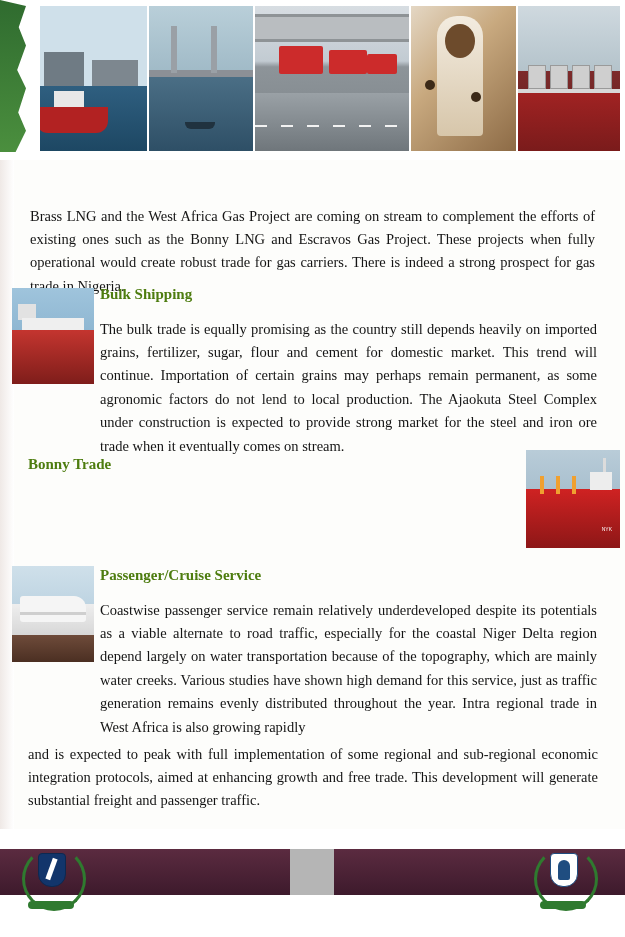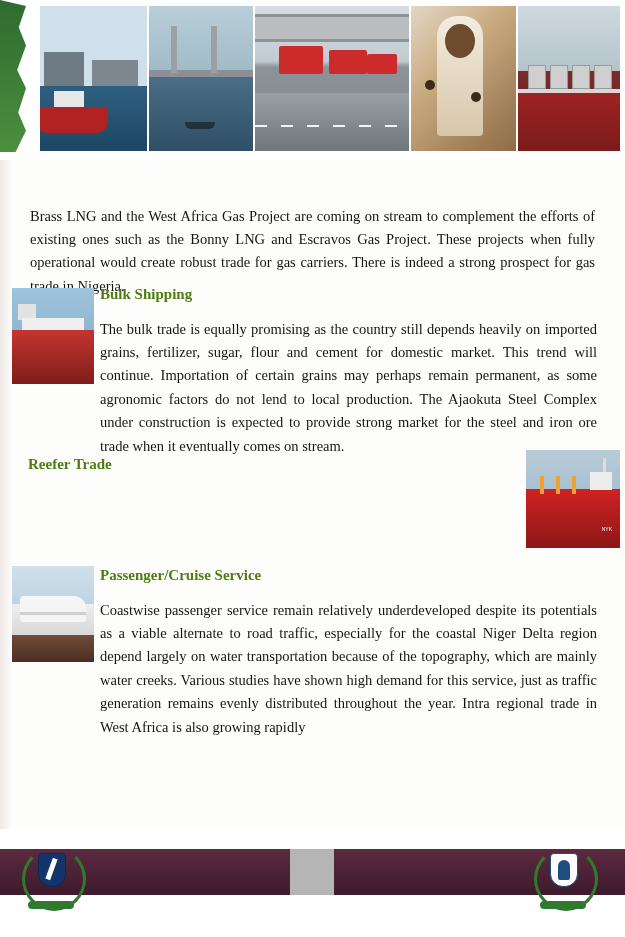--- a/index.html
+++ b/index.html
@@ -351,31 +351,32 @@
 
     <div class="img-reefer">
       <div class="mast"></div>
       <div class="house"></div>
       <div class="crane" style="left:14px;"></div>
       <div class="crane" style="left:30px;"></div>
       <div class="crane" style="left:46px;"></div>
       <div class="label">NYK</div>
     </div>
     <div class="blk-reefer">
-      <div class="section-head">Reefer Trade</div>
+      <div class="section-head">Bonny Trade</div>
     </div>
 
     <div class="img-pass">
       <div class="ship"></div>
       <div class="deckline"></div>
     </div>
     <div class="blk-pass">
       <div class="section-head">Passenger/Cruise Service</div>
       <p class="para">Coastwise passenger service remain relatively underdeveloped despite its potentials as a viable alternate to road traffic, especially for the coastal Niger Delta region depend largely on water transportation because of the topography, which are mainly water creeks. Various studies have shown high demand for this service, just as traffic generation remains evenly distributed throughout the year. Intra regional trade in West Africa is also growing rapidly</p>
     </div>
+    <p class="para blk-pass-tail">and is expected to peak with full implementation of some regional and sub-regional economic integration protocols, aimed at enhancing growth and free trade. This development will generate substantial freight and passenger traffic.</p>
   </div>
 
   <div class="footer">
     <div class="footer-bar"></div>
 
     <div class="seal seal-left">
       <div class="wreath"></div>
       <div class="shield"></div>
       <div class="ribbon"></div>
     </div>

